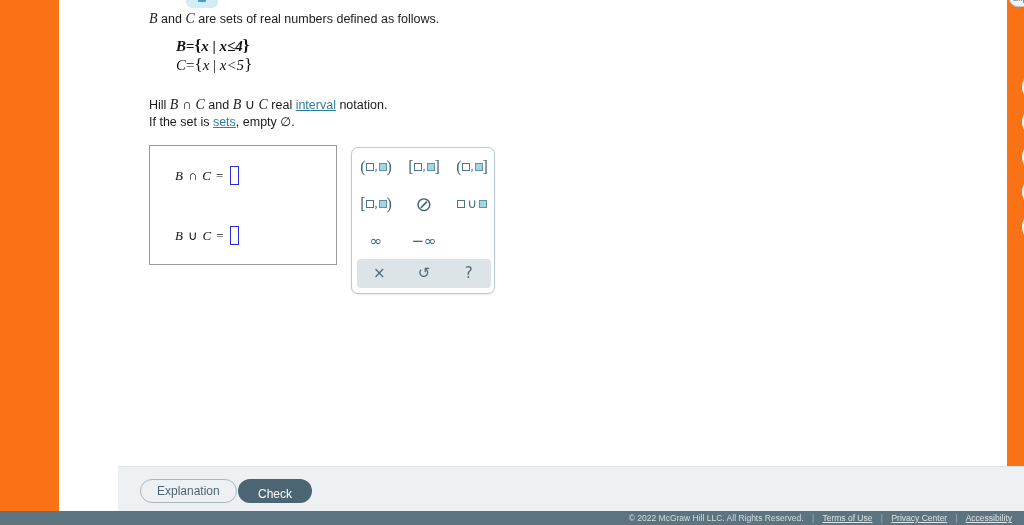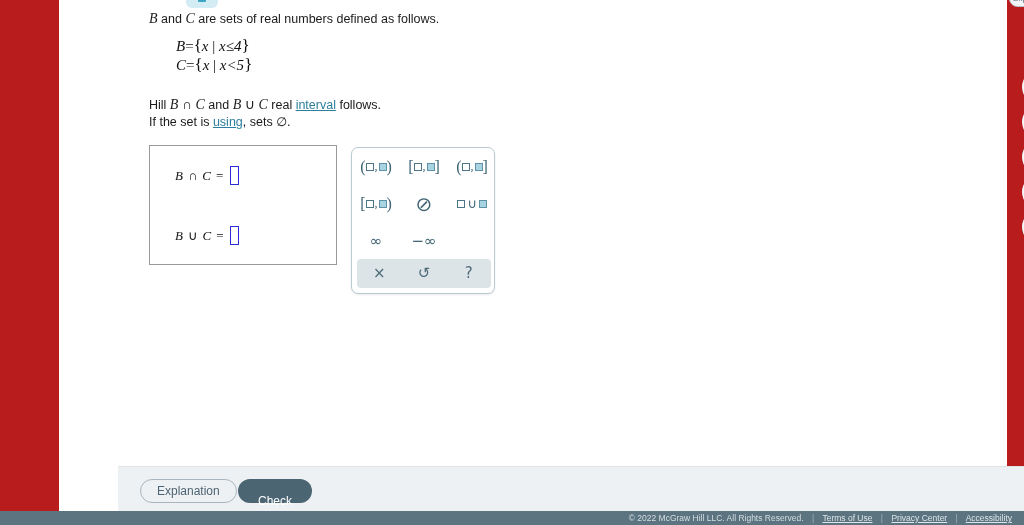--- a/index.html
+++ b/index.html
@@ -8,21 +8,21 @@
     width: 1024px; height: 525px;
     overflow: hidden;
     font-family: "Liberation Sans", sans-serif;
   }
   body { background: #c2ccd3; }
 
   
   #app {
     position: relative;
     width: 1024px; height: 525px;
-    background: #b91c1c;
+    background: #f97316;
   }
   #content-pane {
     position: absolute;
     left: 59px; top: 0;
     width: 948px; height: 525px;
     background: #ffffff;
   }
 
   
   #top-tab {
@@ -72,21 +72,21 @@
     font-style: normal;
   }
   .setdef {
     position: absolute;
     left: 117px;
     font-family: "Liberation Serif", serif;
     font-size: 15px;
     white-space: nowrap;
     color: #111;
   }
-  #setdef-b { top: 36px; }
+  #setdef-b { top: 36px; font-weight: bold; }
   #setdef-c { top: 55px; }
   .setdef i { font-style: italic; }
   .brace { font-size: 17px; }
   #write-line { left: 90px; top: 96px; }
   #empty-line { left: 90px; top: 114px; }
   a.inline-link {
     color: #2d7f9d;
     text-decoration: underline;
     cursor: pointer;
   }
@@ -244,21 +244,21 @@
     border-radius: 12px;
     background: #eef1f3;
     color: #4e6474;
     font-size: 12px;
     cursor: pointer;
     font-family: "Liberation Sans", sans-serif;
   }
   #btn-check {
     position: absolute;
     left: 120px; top: 12px;
-    padding: 10px 20px;
+    padding: 3px 20px;
     height: 24px;
     line-height: 24px;
     border: none;
     border-radius: 12px;
     background: #4b6572;
     color: #ffffff;
     font-size: 12px;
     cursor: pointer;
     font-family: "Liberation Sans", sans-serif;
   }
@@ -307,25 +307,25 @@
 
     <div class="setdef" id="setdef-b">
       <i>B</i><span>=</span><span class="brace">{</span><i>x</i>&nbsp;<span>|</span>&nbsp;<i>x≤4</i><span class="brace">}</span>
     </div>
 
     <div class="setdef" id="setdef-c">
       <i>C</i><span>=</span><span class="brace">{</span><i>x</i>&nbsp;<span>|</span>&nbsp;<i>x&lt;5</i><span class="brace">}</span>
     </div>
 
     <div class="prob-line" id="write-line">
-      <span>Hill </span><span class="mathvar">B</span><span class="mathop"> ∩ </span><span class="mathvar">C</span><span> and </span><span class="mathvar">B</span><span class="mathop"> ∪ </span><span class="mathvar">C</span><span> real </span><a class="inline-link">interval</a><span> follows.</span>
+      <span>Hill </span><span class="mathvar">B</span><span class="mathop"> ∩ </span><span class="mathvar">C</span><span> and </span><span class="mathvar">B</span><span class="mathop"> ∪ </span><span class="mathvar">C</span><span> real </span><a class="inline-link">interval</a><span> notation.</span>
     </div>
 
     <div class="prob-line" id="empty-line">
-      <span>If the set is </span><a class="inline-link">using</a><span>, sets ∅.</span>
+      <span>If the set is </span><a class="inline-link">sets</a><span>, empty ∅.</span>
     </div>
 
     <div id="answer-box">
       <div class="answer-row" id="answer-row-1">
         <span class="lbl">B</span>
         <span class="opsym">∩</span>
         <span class="lbl">C</span>
         <span>=</span>
         <span class="answer-input"></span>
       </div>

